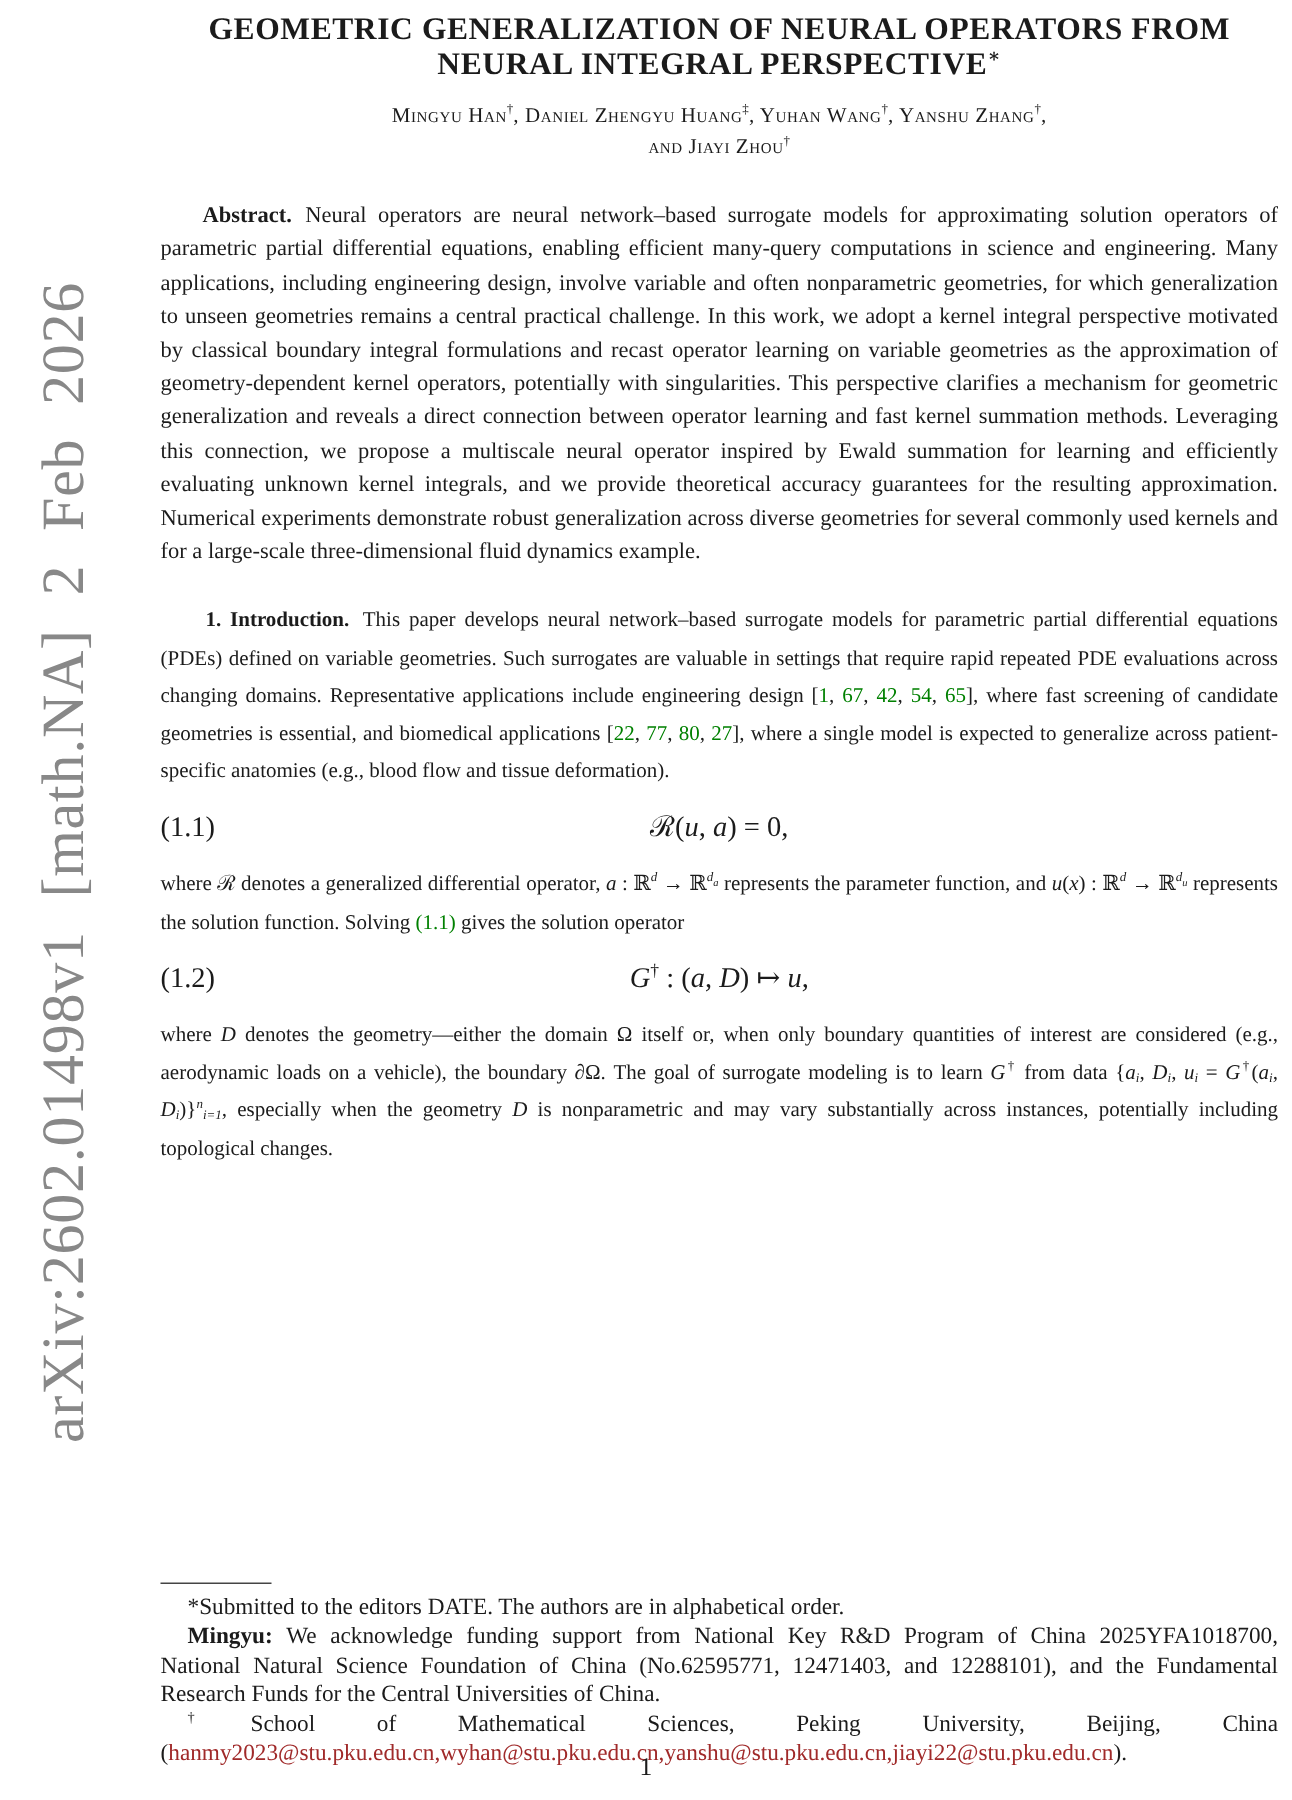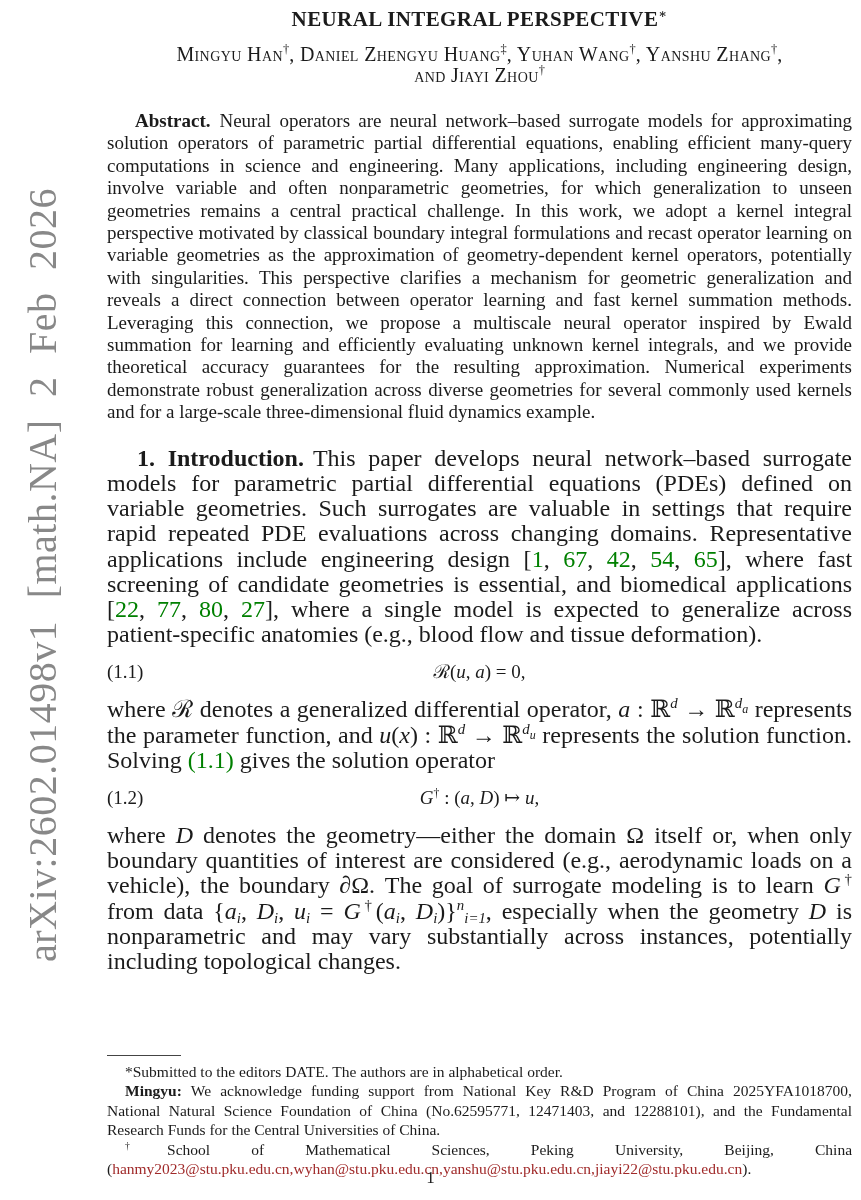--- a/index.html
+++ b/index.html
@@ -12,29 +12,29 @@
   }
   .watermark {
     position:absolute; top:575px; left:42px;
     transform:translate(-50%,-50%) rotate(-90deg);
     white-space:nowrap; font-size:40px; color:var(--wm);
     word-spacing:12px; letter-spacing:0.5px;
   }
   .content { position:absolute; left:107px; top:0; width:745px; }
   .title { text-align:center; font-weight:bold; font-size:21px; line-height:23px; margin-top:8px; letter-spacing:0.4px; }
   .title .sup { font-size:60%; vertical-align:super; }
-  .authors { text-align:center; font-size:20px; line-height:21px; margin-top:13px; }
+  .authors { text-align:center; font-size:14px; line-height:21px; margin-top:13px; }
   .sc { font-variant:small-caps; letter-spacing:0.4px; }
   p { margin:0; }
-  .front { font-size:19px; line-height:22.4px; text-align:justify; hyphens:auto; }
+  .front { font-size:15px; line-height:22.4px; text-align:justify; hyphens:auto; }
   .abstract { margin-top:24px; text-indent:28px; }
   .keywords { margin-top:21px; text-indent:28px; }
   .ams { margin-top:21px; text-indent:28px; }
   .lead { font-weight:bold; margin-right:9px; }
-  .bodytext { font-size:24px; line-height:25.2px; text-align:justify; hyphens:auto; }
+  .bodytext { font-size:14px; line-height:25.2px; text-align:justify; hyphens:auto; }
   .p-intro { margin-top:22px; text-indent:30px; }
   .p-indent { text-indent:30px; }
   .eq-row { position:relative; margin:12px 0; font-size:19px; line-height:26px; text-align:center; }
   .eq-label { position:absolute; left:0; }
   .i { font-style:italic; }
   .scr { font-style:italic; }
   .sup { font-size:62%; vertical-align:super; line-height:0; }
   .sub { font-size:62%; vertical-align:-0.25em; line-height:0; }
   .ssub { font-size:50%; vertical-align:0.3em; line-height:0; }
   .green { color:var(--green); }
@@ -48,20 +48,21 @@
 </head>
 <body>
 
 <div class="page">
 
   <div class="watermark">arXiv:2602.01498v1  [math.NA]  2 Feb 2026</div>
 
   <div class="content">
 
     <div class="title">
+      <div>GEOMETRIC GENERALIZATION OF NEURAL OPERATORS FROM</div>
       <div><span>NEURAL INTEGRAL PERSPECTIVE</span><span class="sup">∗</span></div>
     </div>
 
     <div class="authors">
       <div><span class="sc">Mingyu Han</span><span class="sup">†</span><span class="sc">, </span><span class="sc">Daniel Zhengyu Huang</span><span class="sup">‡</span><span class="sc">, </span><span class="sc">Yuhan Wang</span><span class="sup">†</span><span class="sc">, </span><span class="sc">Yanshu Zhang</span><span class="sup">†</span><span class="sc">,</span></div>
       <div><span class="sc">and </span><span class="sc">Jiayi Zhou</span><span class="sup">†</span></div>
     </div>
 
     <p class="front abstract"><span class="lead">Abstract.</span><span>Neural operators are neural network–based surrogate models for approximating solution operators of parametric partial differential equations, enabling efficient many-query computations in science and engineering. Many applications, including engineering design, involve variable and often nonparametric geometries, for which generalization to unseen geometries remains a central practical challenge. In this work, we adopt a kernel integral perspective motivated by classical boundary integral formulations and recast operator learning on variable geometries as the approximation of geometry-dependent kernel operators, potentially with singularities. This perspective clarifies a mechanism for geometric generalization and reveals a direct connection between operator learning and fast kernel summation methods. Leveraging this connection, we propose a multiscale neural operator inspired by Ewald summation for learning and efficiently evaluating unknown kernel integrals, and we provide theoretical accuracy guarantees for the resulting approximation. Numerical experiments demonstrate robust generalization across diverse geometries for several commonly used kernels and for a large-scale three-dimensional fluid dynamics example.</span></p>
 

